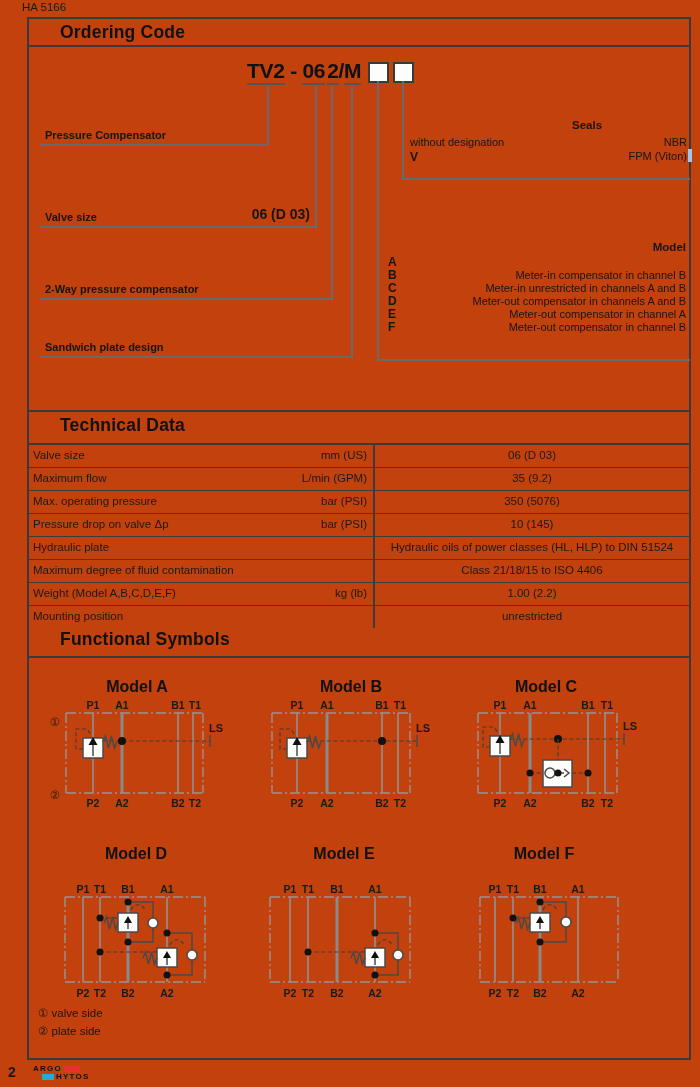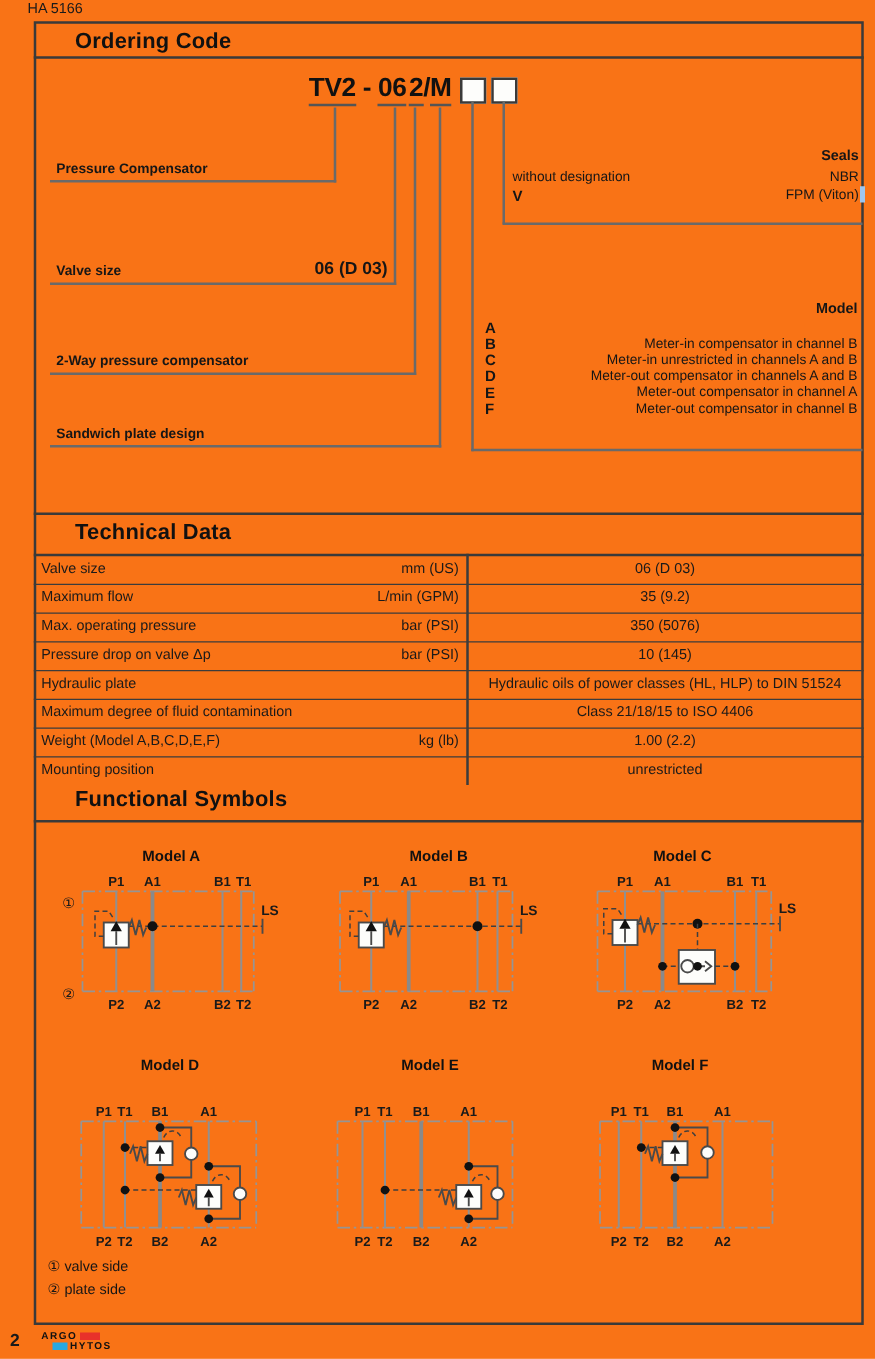--- a/index.html
+++ b/index.html
@@ -1,17 +1,17 @@
 <!DOCTYPE html>
 <html><head>
 <meta charset="utf-8">
 <style>
   html,body{margin:0;padding:0;}
   body{font-family:"Liberation Sans",sans-serif;background:#fcfbf7;}
-  .page{position:relative;width:700px;height:1087px;background:#f97316;overflow:hidden;color:#1a1a1a;}
+  .page{position:relative;width:700px;height:1087px;background:#c2410c;overflow:hidden;color:#1a1a1a;}
   .abs{position:absolute;}
   .hline{position:absolute;background:#6a6a6a;height:2px;}
   .vline{position:absolute;background:#6a6a6a;width:2px;}
   .rule{position:absolute;background:#3a3a3a;height:2px;}
   .frame{position:absolute;left:27px;top:17px;width:660px;height:1039px;border:2px solid #3a3a3a;}
   .sec-title{position:absolute;font-weight:bold;font-size:17.5px;letter-spacing:.2px;color:#111;}
   .blabel{position:absolute;font-weight:bold;font-size:11px;color:#161616;white-space:nowrap;}
   .nlabel{position:absolute;font-size:11px;color:#161616;white-space:nowrap;}
   .code-row{position:absolute;left:247px;top:59px;font-weight:bold;font-size:21px;color:#111;white-space:nowrap;letter-spacing:-.3px;}
   .code-row .u{border-bottom:2px solid #555;padding-bottom:1px;}
@@ -29,21 +29,21 @@
   svg .lst{font-size:11px;text-anchor:middle;}
   svg .mk{font-size:11.5px;text-anchor:middle;font-weight:normal;}
   svg .pl{stroke:#909090;stroke-width:1.6;fill:none;}
   svg .plt{stroke:#8a8a8a;stroke-width:3;fill:none;}
   svg .bnd{stroke:#959595;stroke-width:1.4;fill:none;stroke-dasharray:10 3 2 3;}
   svg .sym{stroke:#4a4a4a;stroke-width:1.5;fill:none;}
   svg .symf{stroke:#4a4a4a;stroke-width:1.5;fill:#fdfdfb;}
   svg .dsh{stroke:#3f3f3f;stroke-width:1.2;fill:none;stroke-dasharray:4 2.6;}
   svg .dot{fill:#111;stroke:none;}
   svg .tri{fill:#111;stroke:none;}
-  .mtitle{position:absolute;width:120px;text-align:center;font-weight:bold;font-size:12px;color:#111;}
+  .mtitle{position:absolute;width:120px;text-align:center;font-weight:bold;font-size:16px;color:#111;}
   .sel-art{position:absolute;background:#9ec6ef;}
   
   .logo{position:absolute;left:33px;top:1065px;font-size:8px;font-weight:bold;color:#111;line-height:8px;}
   .logo .r1,.logo .r2{display:flex;align-items:center;height:8px;}
   .logo .r2{margin-left:9px;}
   .logo .blk{display:inline-block;width:16px;height:6px;margin-left:2px;}
   .logo .blk2{display:inline-block;width:12px;height:6px;margin-right:2px;}
   .logo span.t{letter-spacing:1.2px;}
 </style>
 </head>
@@ -83,21 +83,21 @@
   <div class="hline" style="left:40px;top:356px;width:313px;"></div>
   <div class="hline" style="left:402px;top:178px;width:288px;"></div>
   <div class="hline" style="left:377px;top:359px;width:313px;"></div>
 
   <div class="blabel" style="left:45px;top:129px;">Pressure Compensator</div>
   <div class="blabel" style="left:45px;top:211px;">Valve size</div>
   <div class="blabel rt" style="left:200px;top:206px;width:110px;font-size:14px;">06 (D 03)</div>
   <div class="blabel" style="left:45px;top:283px;">2-Way pressure compensator</div>
   <div class="blabel" style="left:45px;top:341px;">Sandwich plate design</div>
 
-  <div class="blabel rt" style="left:487px;top:119px;width:200px;font-size:11.5px;">Seals</div>
+  <div class="blabel rt" style="left:487px;top:119px;width:200px;font-size:11.5px;text-align:center;">Seals</div>
   <div class="nlabel" style="left:410px;top:136px;">without designation</div>
   <div class="nlabel rt" style="left:487px;top:136px;width:200px;">NBR</div>
   <div class="blabel" style="left:410px;top:150px;font-size:12px;">V</div>
   <div class="nlabel rt" style="left:487px;top:150px;width:200px;">FPM (Viton)</div>
   <div class="sel-art" style="left:688px;top:149px;width:4px;height:13px;"></div>
 
   <div class="blabel rt" style="left:486px;top:241px;width:200px;font-size:11.5px;">Model</div>
   <div class="blabel" style="left:388px;top:255px;font-size:12px;">A</div>
   <div class="blabel" style="left:388px;top:268px;font-size:12px;">B</div>
   <div class="nlabel rt" style="left:386px;top:269px;width:300px;">Meter-in compensator in channel B</div>

